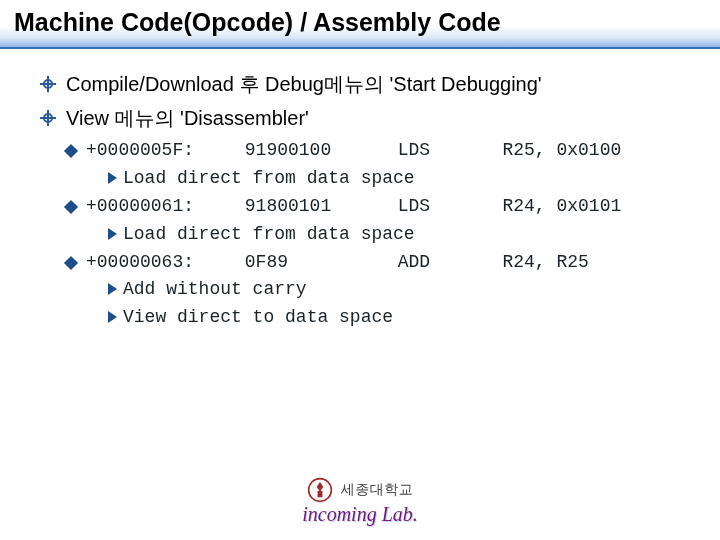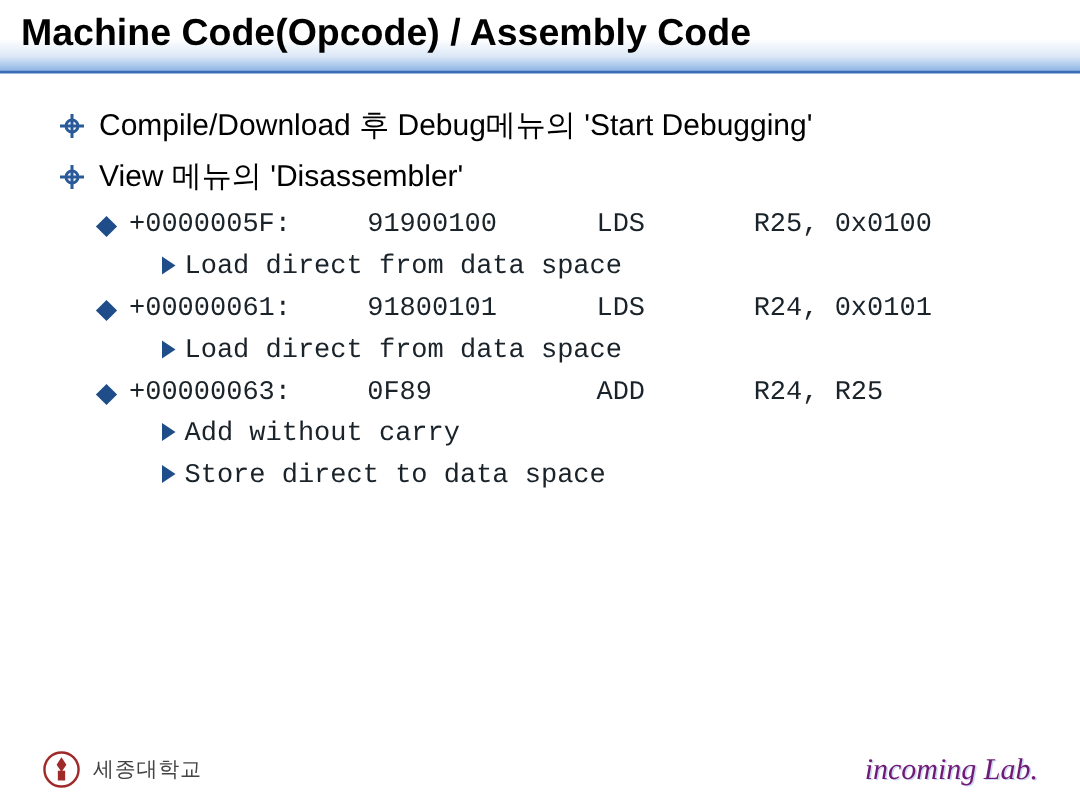--- a/index.html
+++ b/index.html
@@ -45,21 +45,21 @@
     border-top: 6px solid transparent; border-bottom: 6px solid transparent; border-left: 9px solid #1e4d8a;
     vertical-align: -1px;
   }
   .mono-addr { display: inline-block; min-width: 148px; }
   .mono-opc  { display: inline-block; min-width: 142px; }
   .mono-mnem { display: inline-block; min-width: 94px; }
   .mono-ops  { display: inline-block; }
   .desc-row { margin-left: 40px; }
 
   .footer {
-    position: absolute; left: 0; right: 0; bottom: 14px; display: flex; justify-content: space-between; align-items: center; padding: 0 28px;
+    position: absolute; left: 0; right: 0; bottom: 14px; display: flex; justify-content: space-between; align-items: center; padding: 0 28px; flex-direction: column;
   }
   .logo { display: flex; align-items: center; gap: 8px; }
   .logo-text { font-size: 14px; color: #444; font-weight: 500; letter-spacing: 0.5px; }
   .lab {
     font-family: "Times New Roman", serif; font-weight: normal; font-style: italic; font-size: 20px;
     color: #701a75; text-shadow: 1px 1px 0 #c9d7ef;
   }
 </style>
 </head>
 <body>
@@ -119,21 +119,21 @@
           <span class="mono-opc">0F89</span>
           <span class="mono-mnem">ADD</span>
           <span class="mono-ops">R24, R25</span>
         </span>
       </div>
       <div class="desc-row">
         <span class="chevron"></span><span>Add without carry</span>
       </div>
 
       <div class="desc-row">
-        <span class="chevron"></span><span>Store direct to data space</span>
+        <span class="chevron"></span><span>View direct to data space</span>
       </div>
 
     </div>
   </div>
 
   <div class="footer">
     <div class="logo">
       <svg width="26" height="26" viewBox="0 0 32 32">
         <circle cx="16" cy="16" r="14" fill="none" stroke="#a02a2a" stroke-width="2"></circle>
         <path d="M16 6 L20 12 L16 18 L12 12 Z" fill="#a02a2a"></path>

